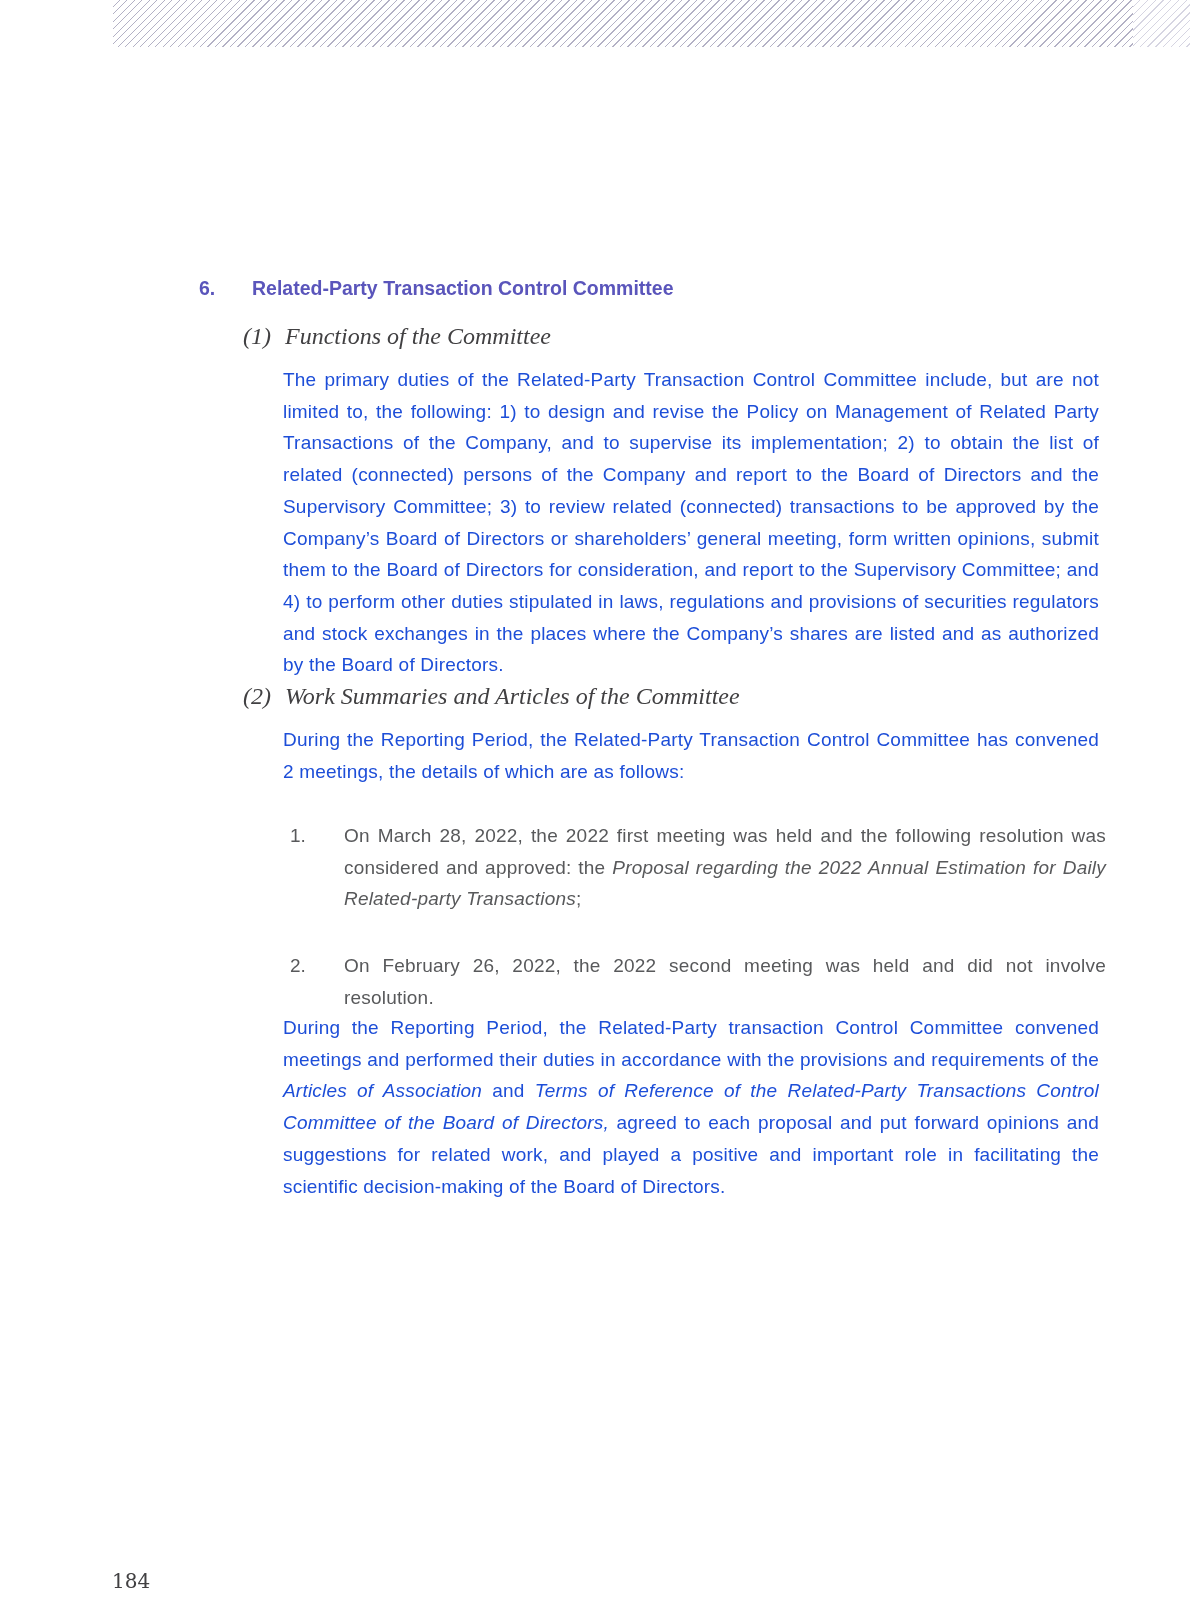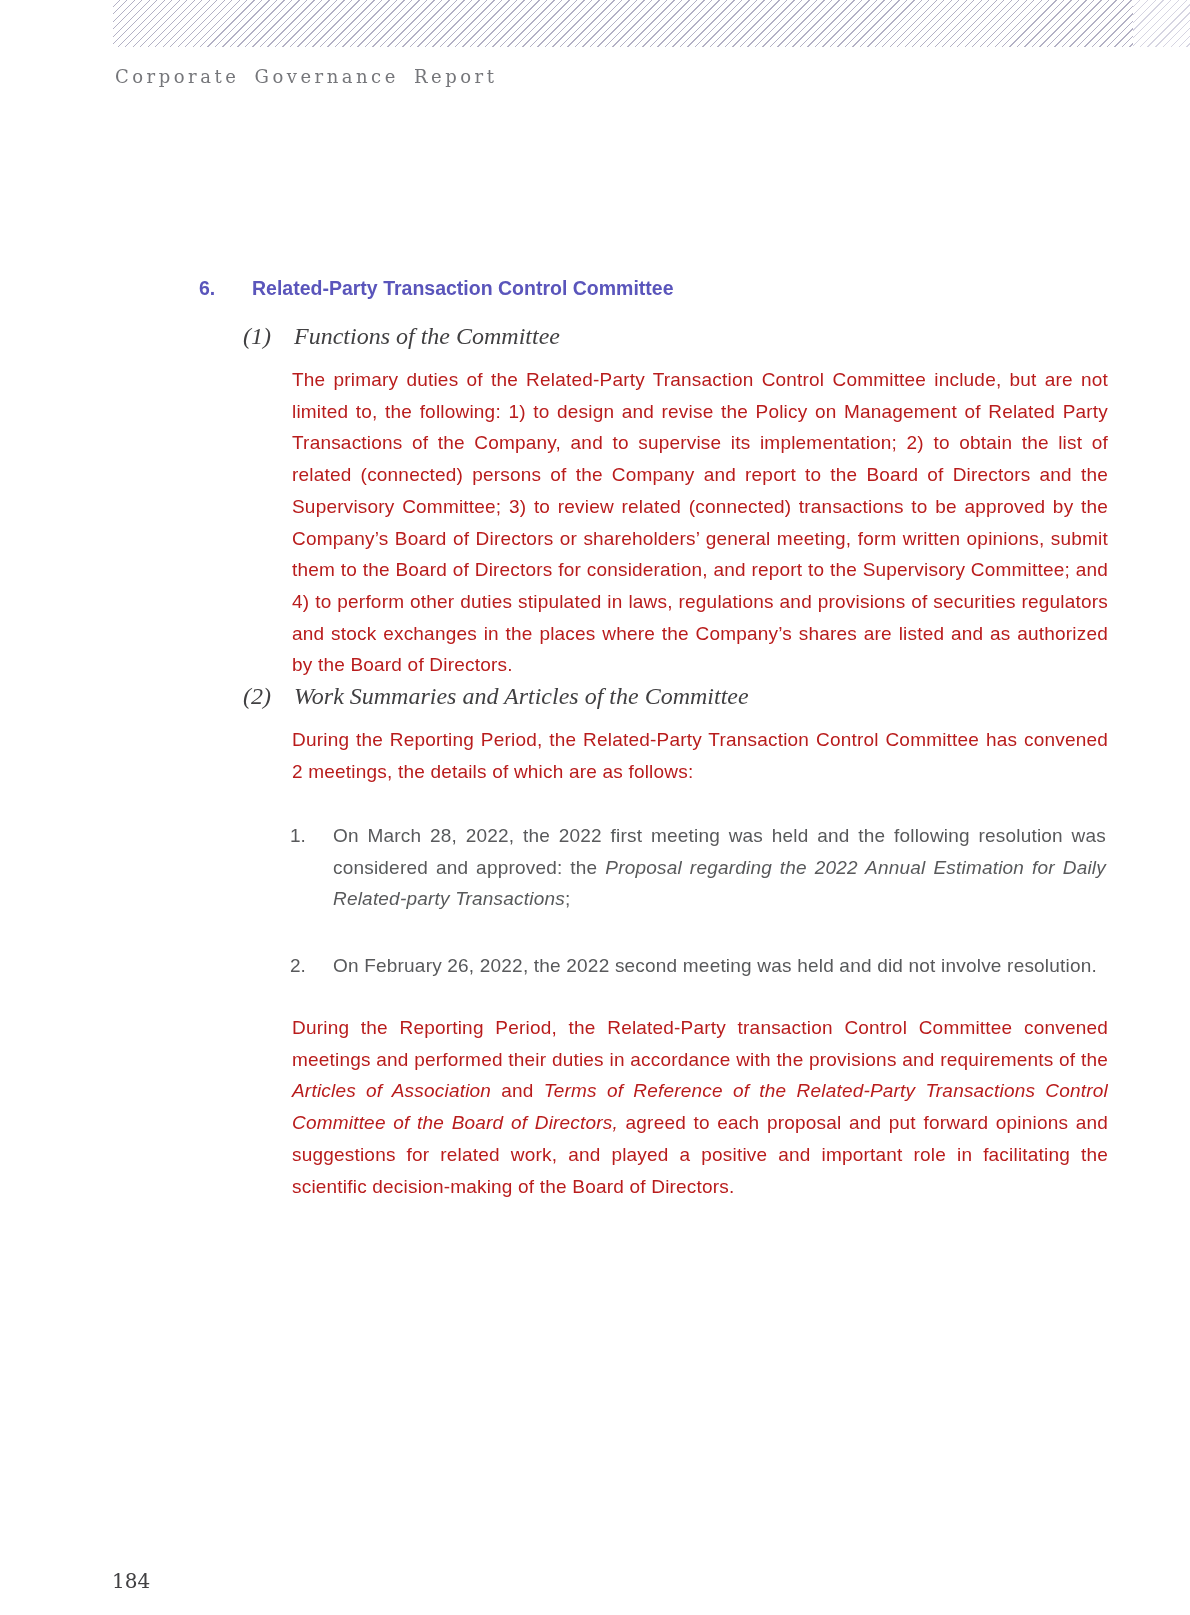--- a/index.html
+++ b/index.html
@@ -74,29 +74,29 @@
     width: 1190px;
     font-family: "Liberation Serif", serif;
     font-style: italic;
     font-size: 24px;
     line-height: 28px;
     color: #414042;
   }
   .subsection-heading.sub1 { top: 322px; }
   .subsection-heading.sub2 { top: 682px; }
   .subsection-number { position: absolute; left: 243px; }
-  .subsection-title  { position: absolute; left: 294px; }
+  .subsection-title  { position: absolute; left: 285px; }
 
   .body-para {
     position: absolute;
-    left: 292px;
+    left: 283px;
     width: 816px;
     font-size: 19px;
     line-height: 31.7px;
-    color: #b91c1c;
+    color: #1d4ed8;
     text-align: justify;
     letter-spacing: 0.2px;
   }
   .para-functions { top: 364px; }
   .para-meetings-intro { top: 724px; }
   .para-closing { top: 1012px; }
 
   .list-item {
     position: absolute;
     left: 290px;
@@ -106,21 +106,21 @@
     color: #58595b;
   }
   .list-item-1 { top: 820px; }
   .list-item-2 { top: 950px; }
   .list-number {
     position: absolute;
     left: 0;
     top: 0;
   }
   .list-text {
-    margin-left: 43px;
+    margin-left: 54px;
     text-align: justify;
     letter-spacing: 0.2px;
   }
 
   .page-number {
     position: absolute;
     left: 112px;
     top: 1533px;
     font-family: "DejaVu Serif", "Liberation Serif", serif;
     font-size: 20px;
@@ -132,21 +132,20 @@
 </style>
 </head>
 <body>
 
 <div class="page">
 
   <div class="hatch-band">
     <div class="hatch-band-light"></div>
   </div>
 
-  <div class="report-header">Corporate Governance Report</div>
 
   <div class="section-heading">
     <span class="section-number">6.</span>
     <span class="section-title">Related-Party Transaction Control Committee</span>
   </div>
 
   <div class="subsection-heading sub1">
     <span class="subsection-number">(1)</span>
     <span class="subsection-title">Functions of the Committee</span>
   </div>

